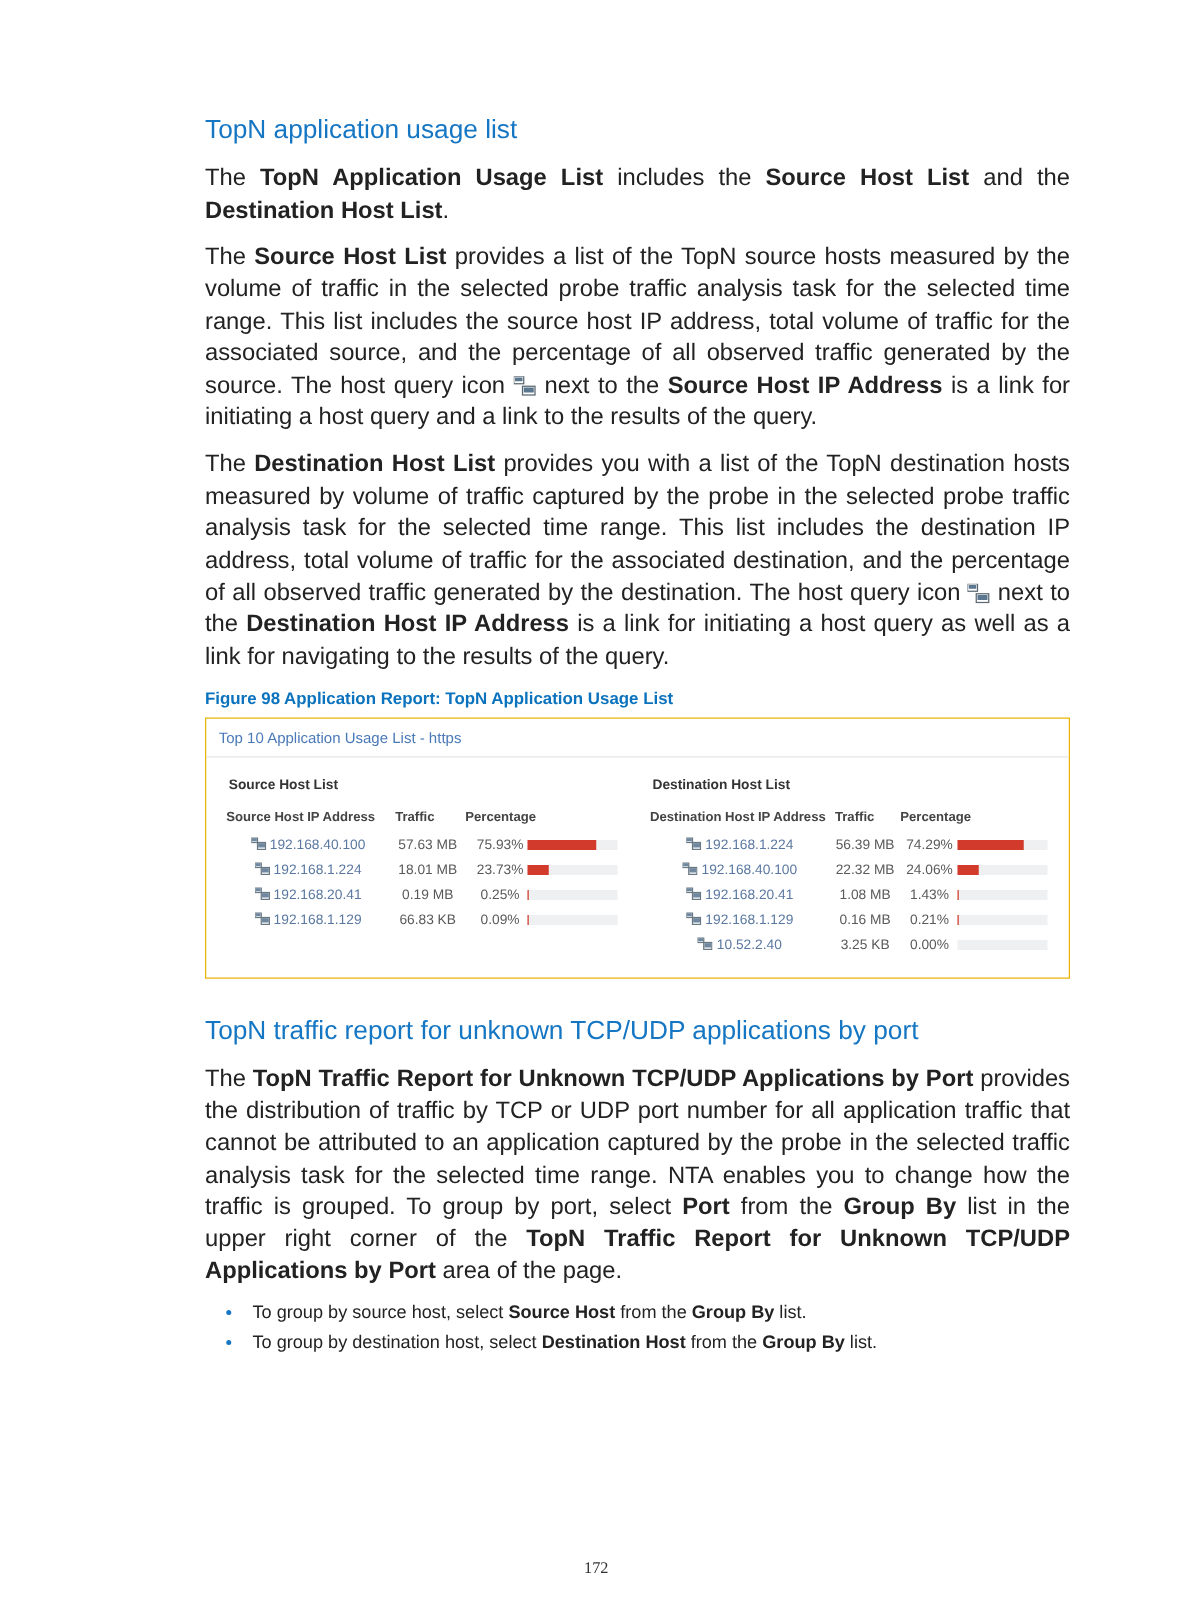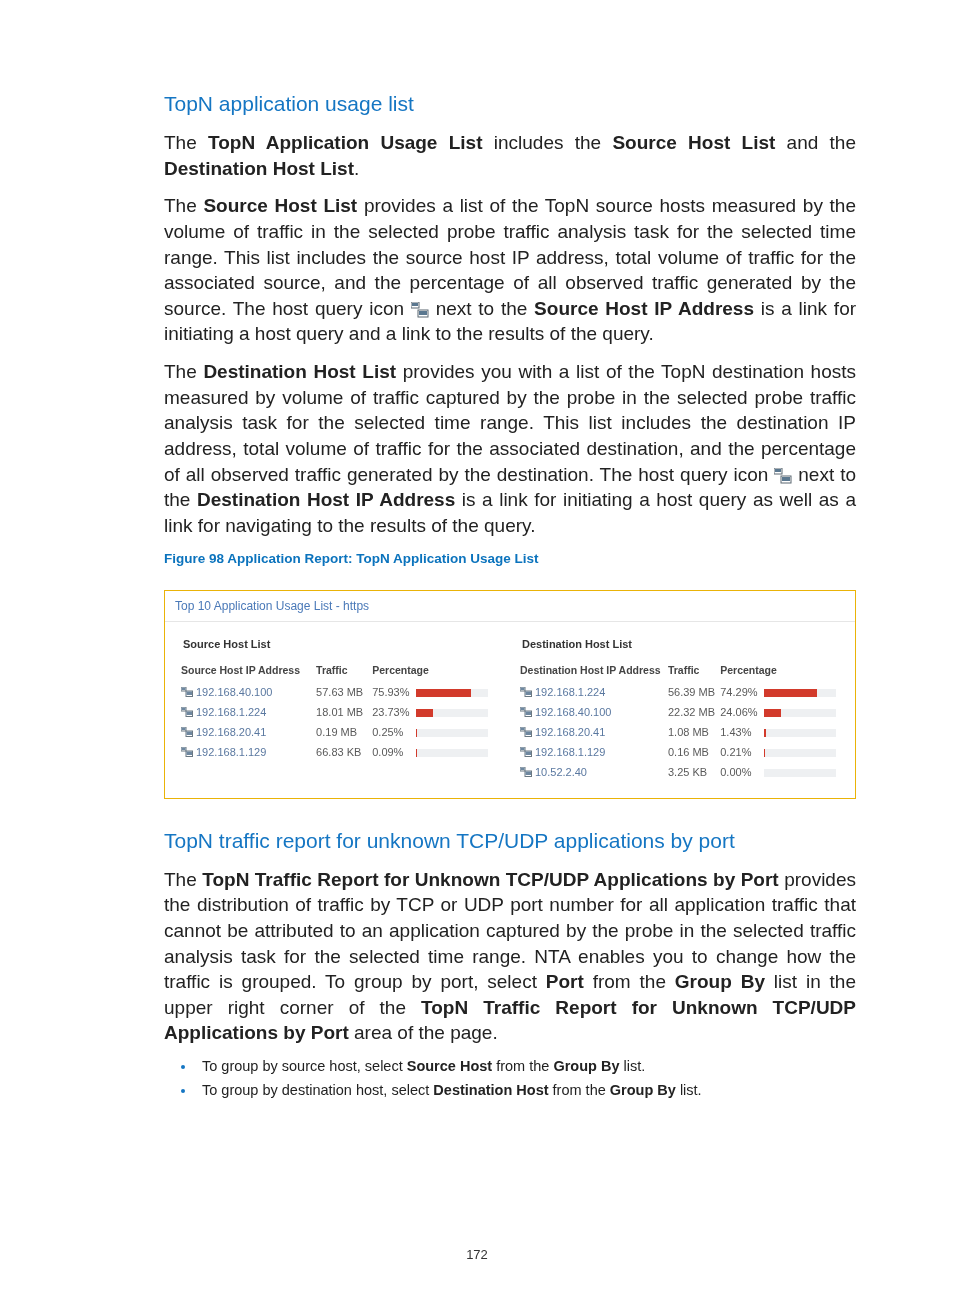--- a/index.html
+++ b/index.html
@@ -35,21 +35,21 @@
   .inline-icon {
     display: inline-block;
     width: 18px;
     height: 16px;
     vertical-align: -3px;
   }
   .fig-caption {
     color: #0b73bd;
     font-size: 13.5px;
     font-weight: 700;
-    margin: 4px 0 24px 0;
+    margin: 4px 0 8px 0;
   }
   
   .figure {
     border: 1px solid #eab308;
     background: #fff;
     margin: 0 0 30px 0;
     font-family: Arial, Helvetica, sans-serif;
   }
   .fig-title {
     color: #4a79b8;
@@ -81,20 +81,21 @@
     text-align: left;
     font-weight: 700;
     color: #444;
     padding: 4px 2px 6px 2px;
     font-size: 10.5px;
   }
   .tbl td {
     padding: 4px 2px;
     vertical-align: middle;
     white-space: nowrap;
+    text-align: center;
   }
   .tbl td.ip { color: #5a78a0; }
   .host-icon {
     display: inline-block;
     width: 12px;
     height: 10px;
     vertical-align: -1px;
     margin-right: 3px;
   }
   .bar-wrap {
@@ -123,20 +124,21 @@
   }
   ul.bullets li::marker { color: #1576c3; }
   .page-num {
     position: absolute;
     bottom: 34px;
     left: 0;
     width: 100%;
     text-align: center;
     font-size: 13px;
     color: #333;
+    font-family: Liberation Serif, serif;
   }
 </style>
 </head>
 <body>
 
 <div class="page">
 
   <div class="h2">TopN application usage list</div>
 
   <p class="body-p">

